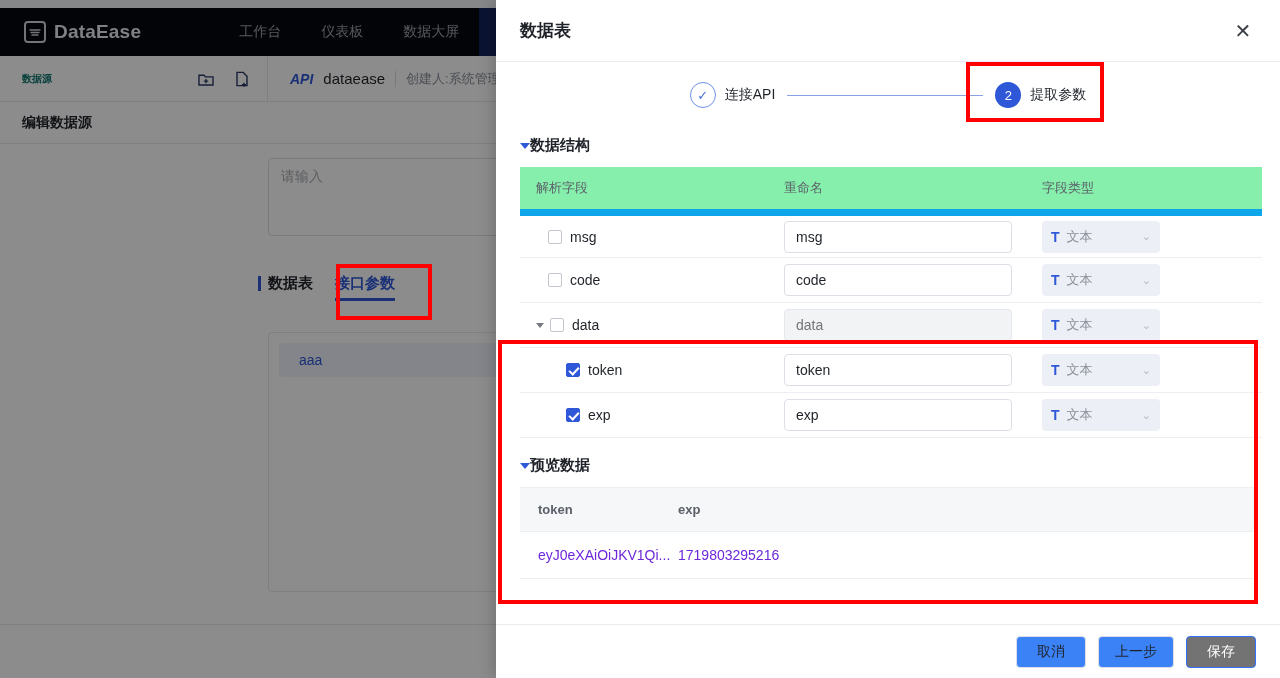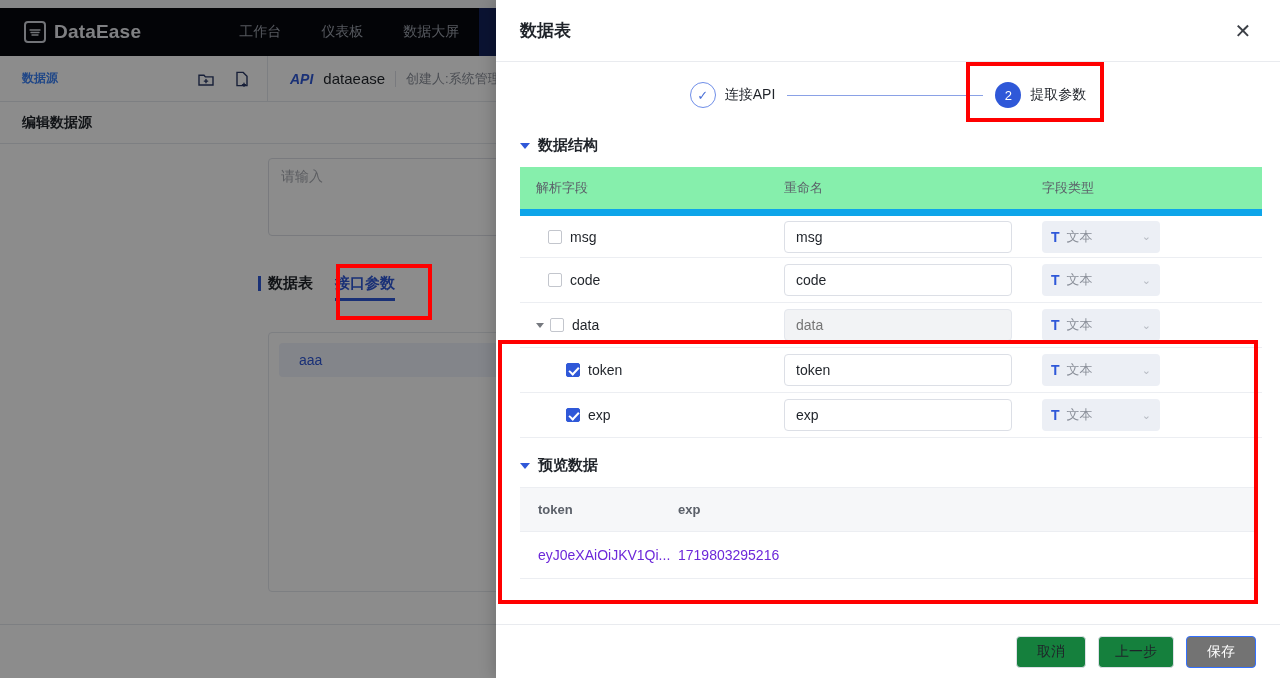--- a/index.html
+++ b/index.html
@@ -25,21 +25,21 @@
   .brand-name { color:#e8eaee; font-size:19px; font-weight:bold; letter-spacing:.2px; }
   .nav-items { display:flex; align-items:center; height:48px; margin-left:78px; }
   .nav-item { color:#9aa0ab; font-size:14px; padding:0 20px; height:48px;
     display:flex; align-items:center; cursor:pointer; white-space:nowrap; }
   .nav-item.active { background:#14235c; color:#dfe4f2; }
 
   .subbar { position:absolute; left:0; top:56px; width:1280px; height:46px;
     background:#fff; border-bottom:1px solid #e4e7ed; display:flex; align-items:center; }
   .subbar-left { width:268px; height:46px; display:flex; align-items:center;
     border-right:1px solid #e4e7ed; }
-  .subbar-title { margin-left:22px; font-size:12px; font-weight:bold; color:#3b82f6; }
+  .subbar-title { margin-left:22px; font-size:10px; font-weight:bold; color:#0f766e; }
   .subbar-icons { margin-left:auto; margin-right:16px; display:flex; gap:18px; }
   .ico { width:18px; height:18px; color:#2b3a67; }
   .ico svg { display:block; }
   .subbar-right { flex:1; display:flex; align-items:center; padding-left:22px; gap:10px; }
   .api-tag { color:#2f58d8; font-size:14px; font-weight:bold; font-style:italic; }
   .ds-name { font-size:15px; color:#1f2329; }
   .vline { width:1px; height:16px; background:#dcdfe6; }
   .ds-meta { font-size:13px; color:#8a8f99; }
 
   .editbar { position:absolute; left:0; top:102px; width:1280px; height:42px;
@@ -85,21 +85,21 @@
   .step { display:flex; align-items:center; gap:9px; }
   .step-circle { width:26px; height:26px; border-radius:50%; display:flex;
     align-items:center; justify-content:center; font-size:13px; }
   .step-circle.done { border:1px solid #6f8ee8; color:#4a6fd6; background:#fff; }
   .step-circle.cur { background:#2f58d8; color:#fff; }
   .step-label { font-size:14px; color:#1f2329; white-space:nowrap; }
   .step-line { width:196px; height:1px; background:#8aa1e6; margin:0 12px; }
 
   .modal-body { flex:1; overflow:hidden; padding:0 24px; position:relative; }
 
-  .sec-head { display:flex; align-items:center; gap:8px; margin:8px 0 12px 0; }
+  .sec-head { display:flex; align-items:center; gap:0; margin:8px 0 12px 0; }
   .caret { width:0; height:0; border-left:5px solid transparent; border-right:5px solid transparent;
     border-top:6px solid #2f58d8; }
   .sec-title { font-size:15px; font-weight:bold; color:#1f2329; }
 
   table.grid { width:100%; border-collapse:collapse; table-layout:fixed; }
   table.grid th { background:#86efac; text-align:left; font-size:13px; color:#5b6069;
     font-weight:normal; padding:12px 0 12px 16px; border-bottom:7px solid #0ea5e9; }
   table.grid td { border-bottom:1px solid #eceef2; padding:0 0 0 16px; height:45px; }
   .col-a { width:248px; } .col-b { width:258px; } .col-c { width:236px; }
 
@@ -130,21 +130,21 @@
     font-weight:bold; padding:14px 0 14px 18px; border-top:1px solid #eceef2;
     border-bottom:1px solid #eceef2; }
   table.preview td { font-size:14px; color:#6d28d9; padding:0 0 0 18px; height:47px;
     border-bottom:1px solid #eceef2; }
   .pv-a { width:140px; } .pv-b { width:200px; }
 
   .modal-foot { height:54px; flex:0 0 54px; border-top:1px solid #e9ebef; display:flex;
     align-items:center; justify-content:flex-end; gap:12px; padding:0 24px; background:#fff; }
   .btn { height:32px; min-width:70px; border-radius:4px; font-size:14px; cursor:pointer;
     display:flex; align-items:center; justify-content:center; padding:0 16px;
-    border:1px solid #dcdfe6; background:#15803d; color:#1f2329; font-family:inherit; }
+    border:1px solid #dcdfe6; background:#3b82f6; color:#1f2329; font-family:inherit; }
   .btn.primary { background:#737373; border-color:#3370ff; color:#fff; }
 
   
   .redbox { position:absolute; border:4px solid #ff0000; pointer-events:none; z-index:50; }
 </style>
 </head>
 <body>
 
 <div id="root">
 

